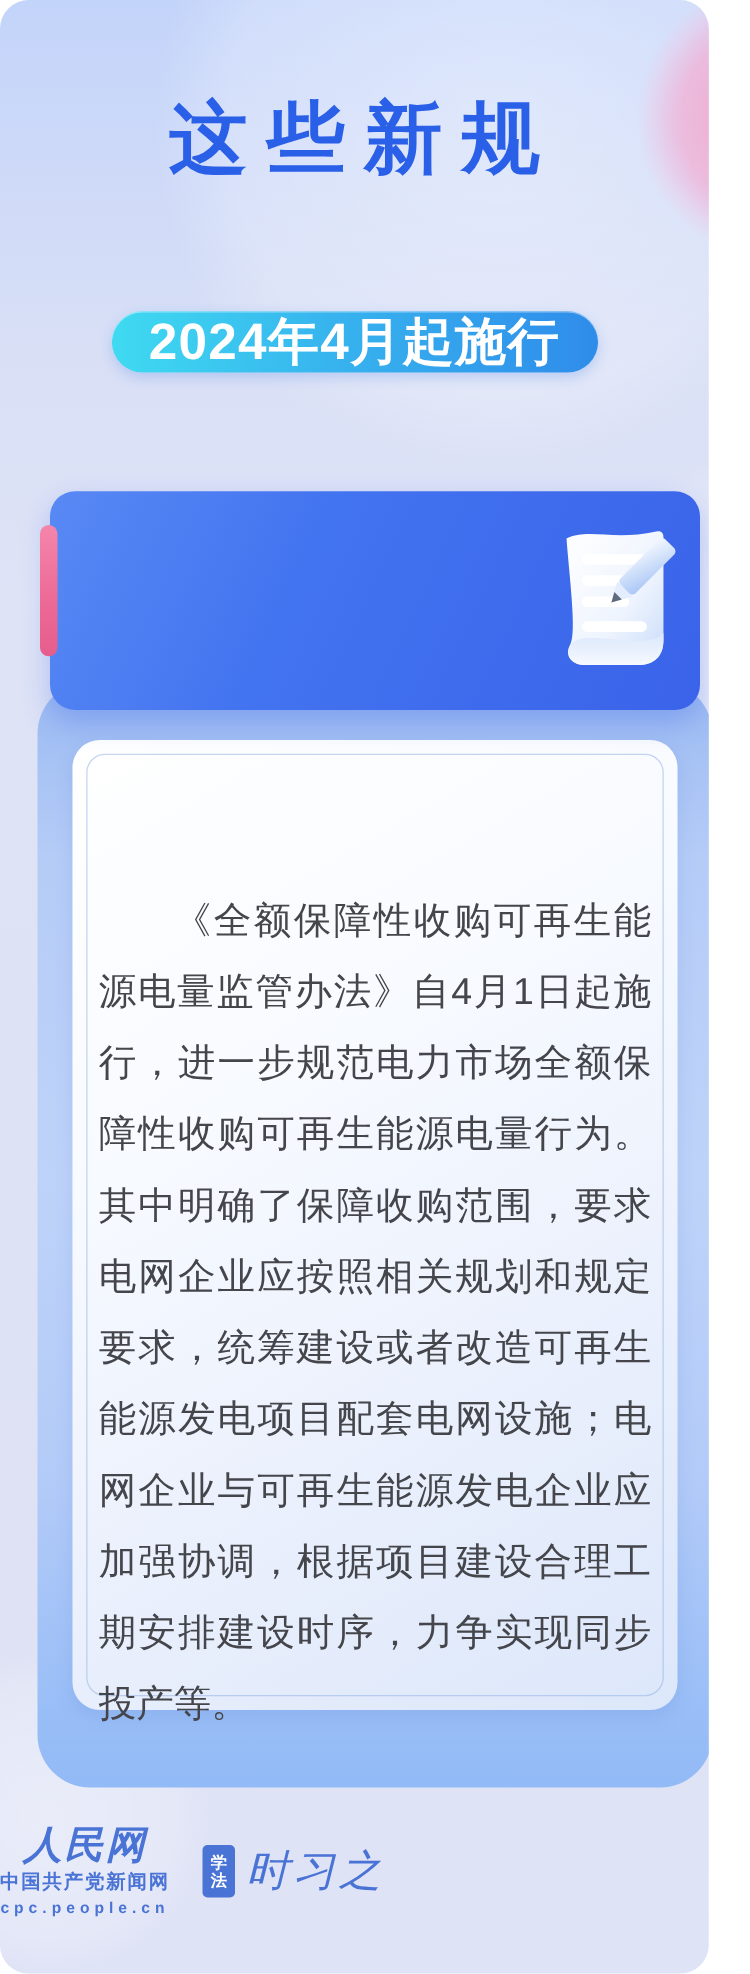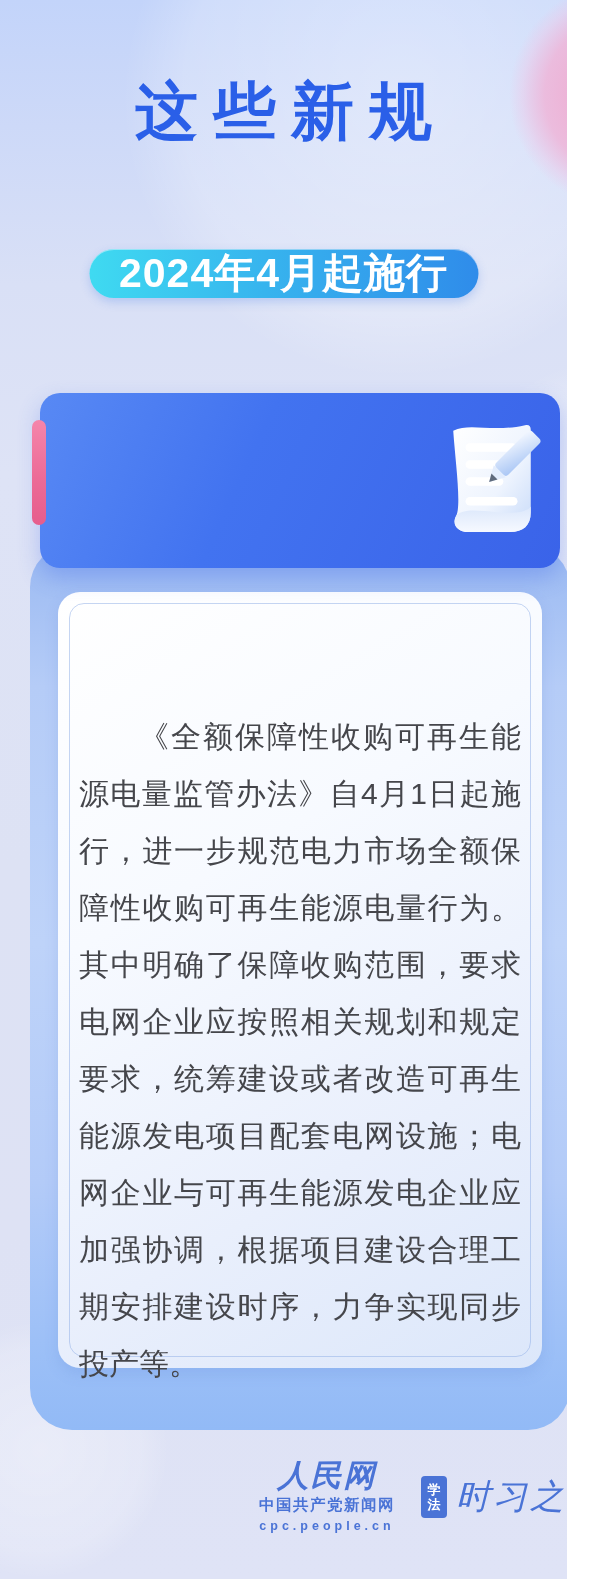--- a/index.html
+++ b/index.html
@@ -6,20 +6,21 @@
   html,body { width: 600px; }
   body { font-family: "Liberation Sans", "DejaVu Sans", sans-serif; }
 
   .poster {
     position: relative;
     width: 567px; height: 1579px;
     overflow: hidden;
     background: linear-gradient(180deg,
       #c3d4fa 0%, #cdd9f8 8%, #d9e0f6 18%, #dee3f6 30%,
       #dde2f4 55%, #dee2f4 78%, #dfe3f6 100%);
+    border-radius: 23px;
   }
 
   
   .circle { position: absolute; border-radius: 50%; }
   .circle-title-glow {
     left: 120px; top: -180px; width: 560px; height: 560px;
     background: radial-gradient(circle, rgba(255,255,255,0.40) 0%, rgba(255,255,255,0.22) 55%, rgba(255,255,255,0) 70%);
   }
   .circle-pink {
     left: 508px; top: -20px; width: 230px; height: 230px;
@@ -97,21 +98,21 @@
   .section-heading {
     position: absolute; left: 36px; top: 23px; width: 385px;
     color: #ffffff; font-size: 40px; font-weight: 800; line-height: 63px;
     letter-spacing: 1px;
   }
   .section-icon { position: absolute; right: 16px; top: 24px; width: 104px; height: 126px; }
 
   
   .footer {
     position: absolute; left: 0; top: 1460px; width: 100%;
-    display: flex; justify-content: flex-end; align-items: center; gap: 26px;
+    display: flex; justify-content: flex-start; align-items: center; gap: 26px;
     color: #4a73d6;
   }
   .people-block { text-align: center; }
   .people-script {
     font-family: "Liberation Serif", "DejaVu Serif", serif;
     font-style: italic; font-weight: 700; font-size: 31px; line-height: 32px;
     letter-spacing: 2px;
   }
   .people-sitename { font-size: 15.5px; font-weight: 700; letter-spacing: 1.5px; margin-top: 3px; }
   .people-url { font-size: 12.5px; font-weight: 700; letter-spacing: 4px; margin-top: 3px; }

